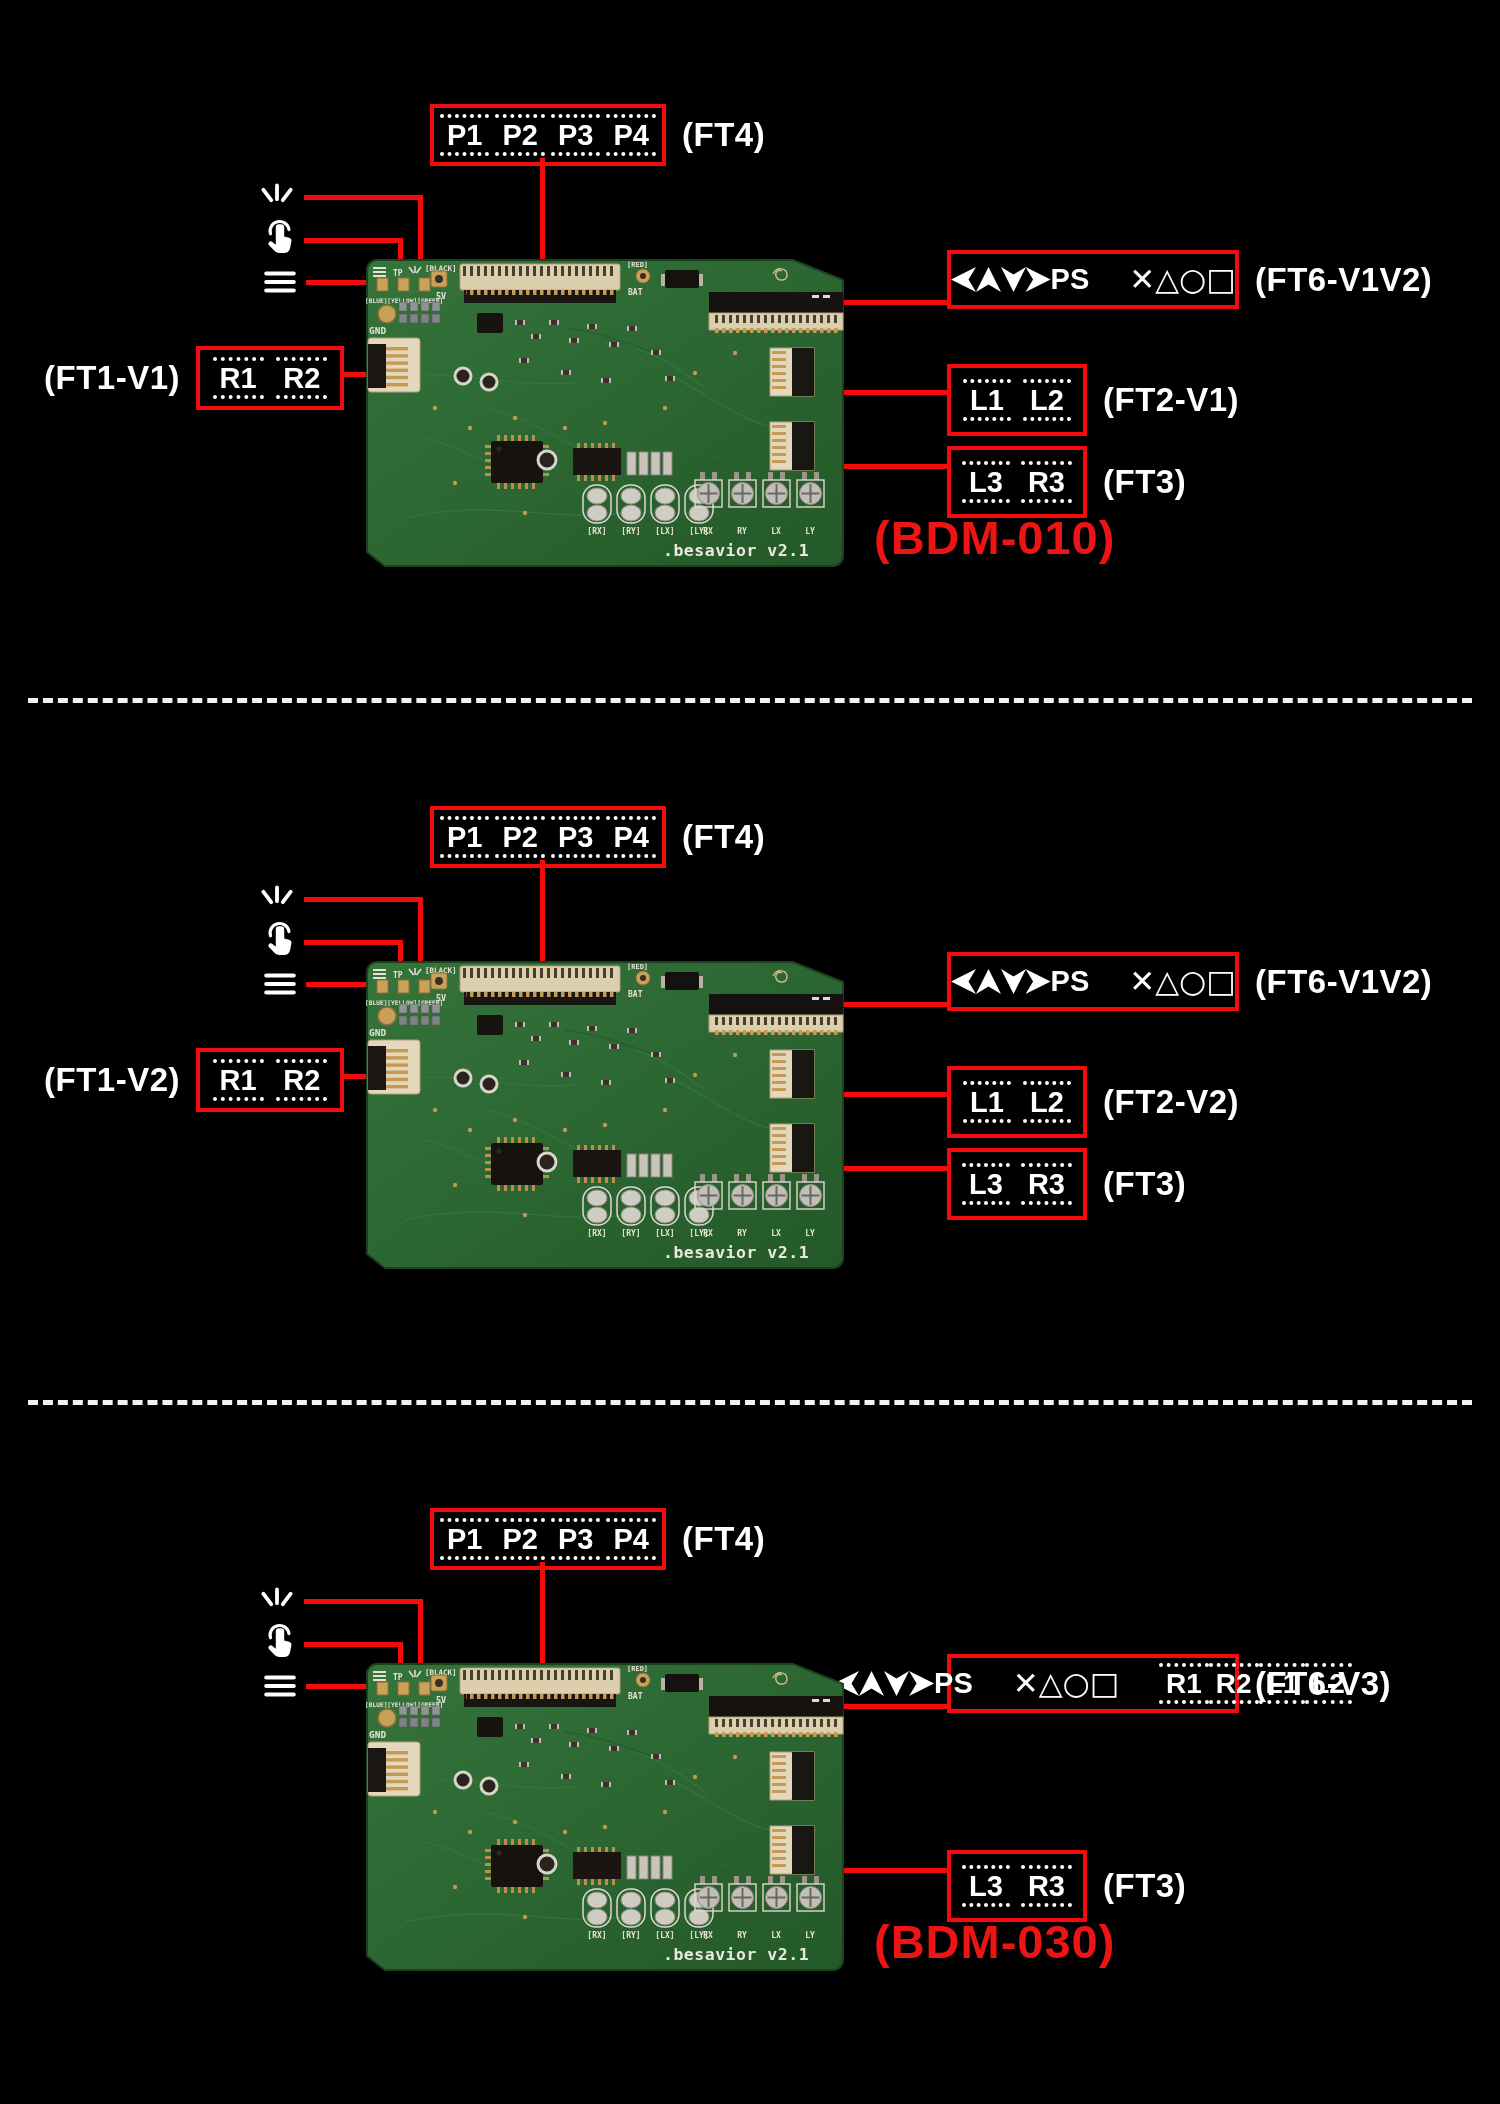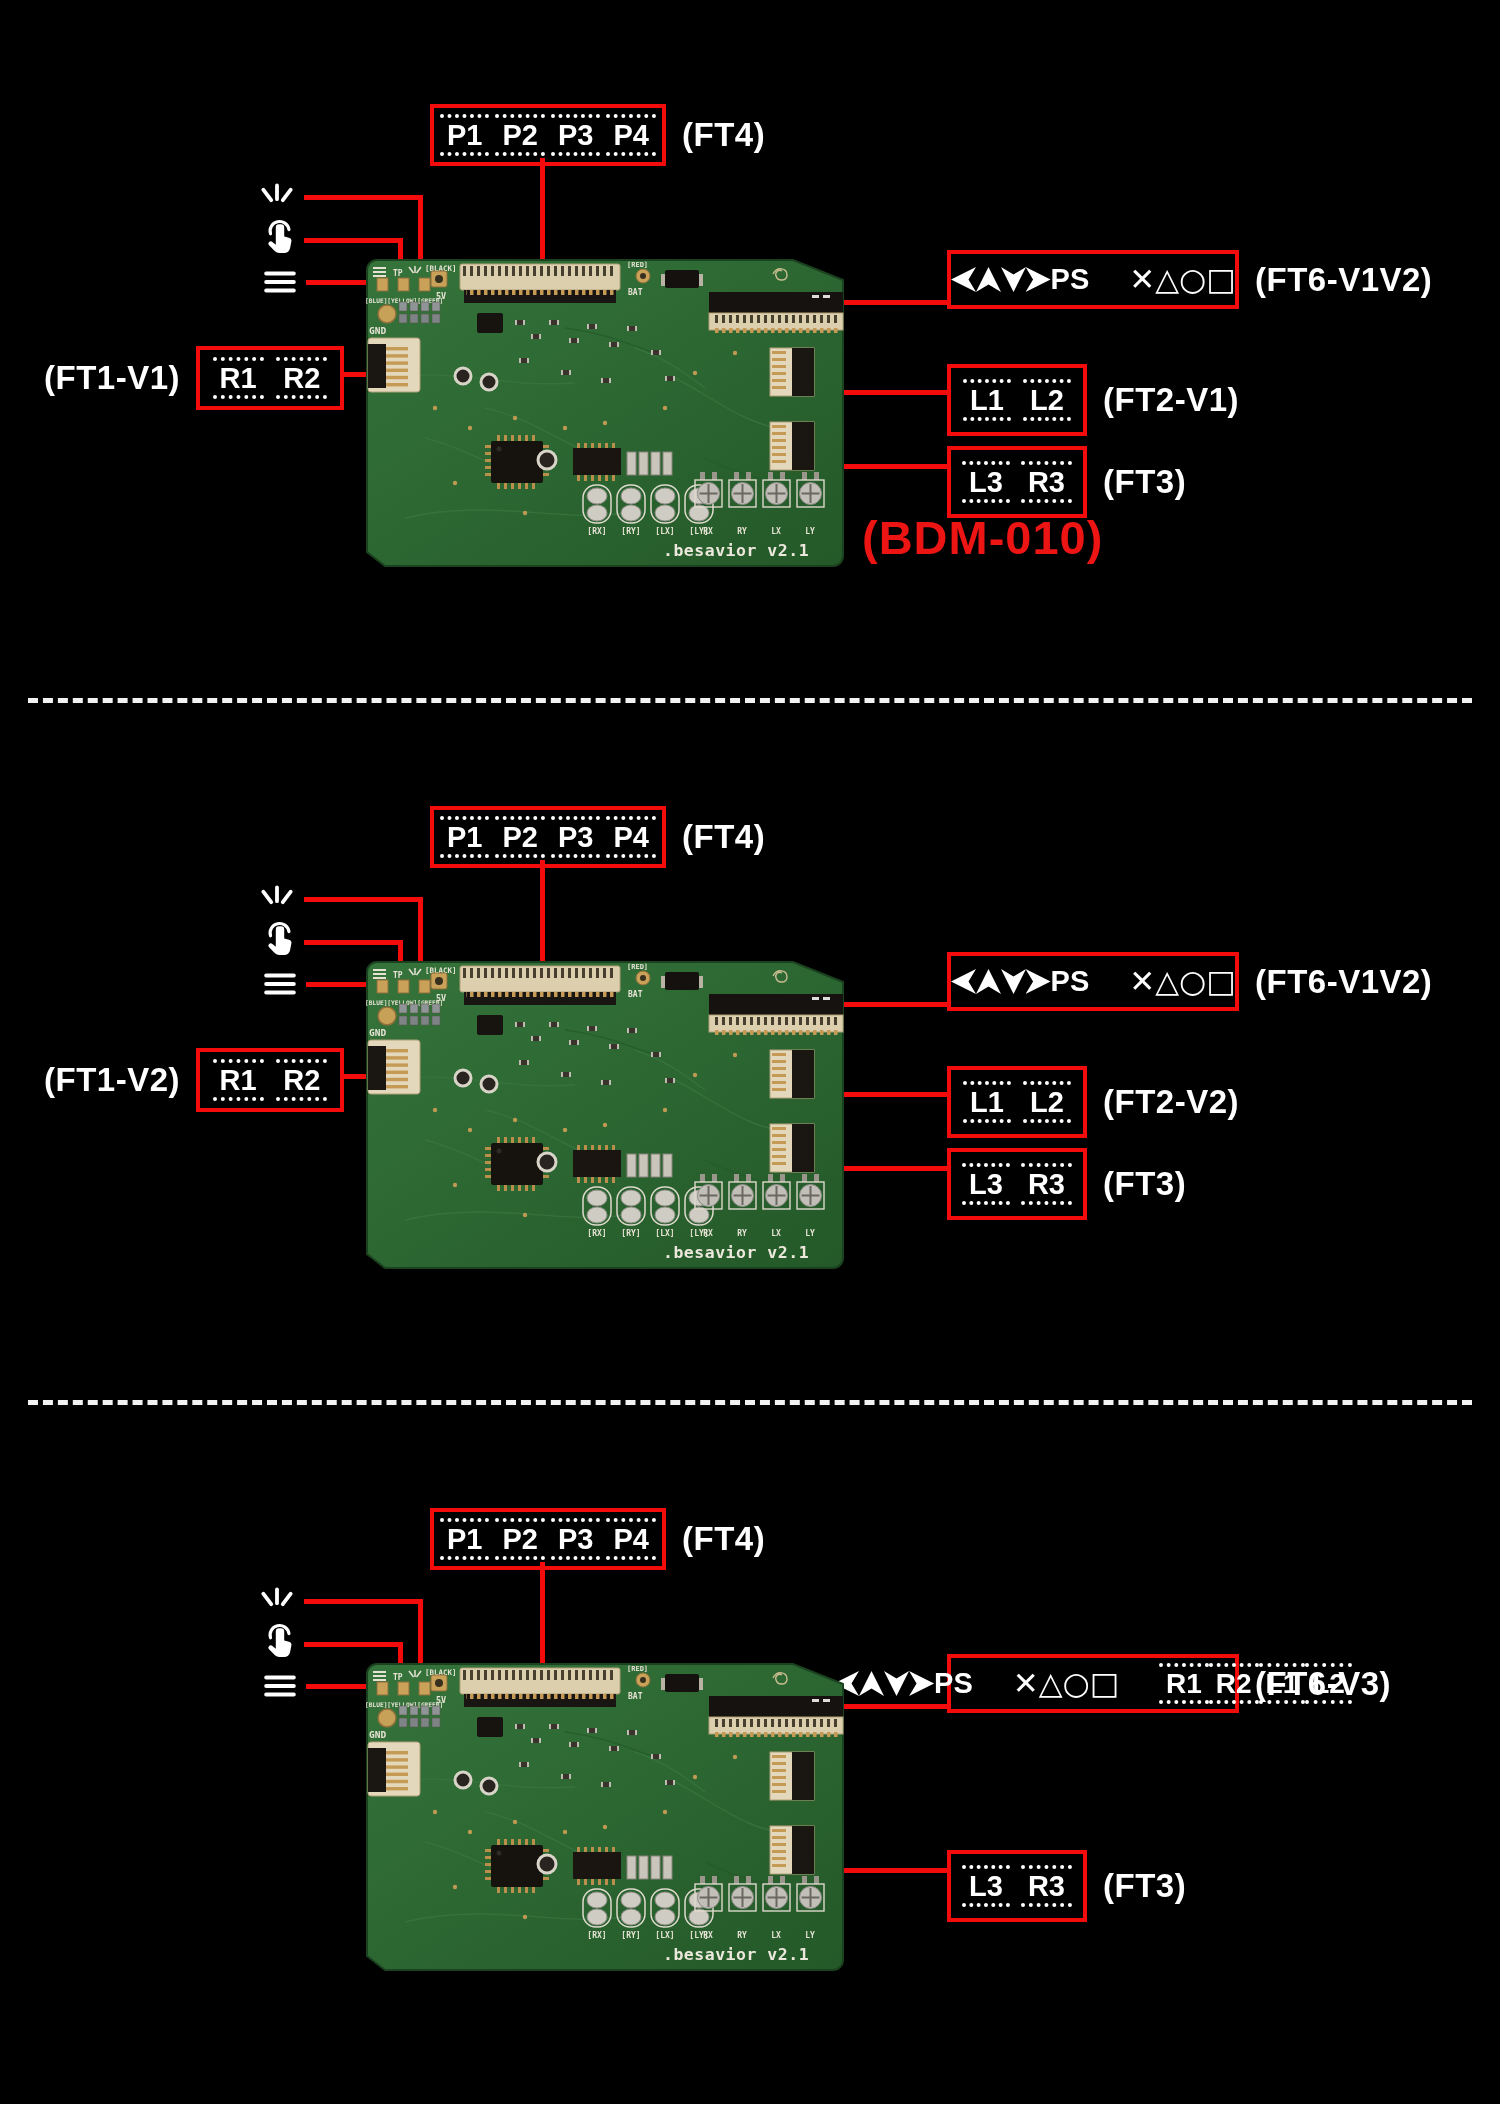--- a/index.html
+++ b/index.html
@@ -13,21 +13,21 @@
 
   
   .callout{position:absolute;display:flex;align-items:center;gap:16px;}
   .pinbox{border:4px solid #f40b0b;display:flex;justify-content:space-evenly;align-items:center;background:#000;}
   .box-ft4{width:228px;height:54px;}
   .box-ft1{width:140px;height:56px;}
   .box-ft2,.box-ft3{width:132px;height:64px;}
   .pin{color:#fff;font-size:29px;font-weight:700;letter-spacing:0px;
        border-top:4px dotted #fff;border-bottom:4px dotted #fff;padding:2px 7px;line-height:1.05;}
   .ftlabel{color:#fff;font-size:33px;font-weight:800;white-space:nowrap;letter-spacing:0.5px;}
-  .bdm{position:absolute;color:#ed1414;font-size:47px;font-weight:800;letter-spacing:1px;white-space:nowrap;}
+  .bdm{position:absolute;color:#ed1414;font-size:47px;font-weight:800;letter-spacing:1px;white-space:nowrap;margin-left:12px;}
 
   
   .ft6box{border:4px solid #f40b0b;width:284px;background:#000;display:flex;flex-direction:row;justify-content:center;}
   .symrow{display:flex;justify-content:space-between;align-items:center;height:51px;padding:0 20px;}
   .arr{width:25px;height:25px;background:#fff;display:inline-block;
        clip-path:polygon(0% 0%,100% 50%,0% 100%,30% 50%);}
   .arr-left{transform:rotate(180deg);}
   .arr-up{transform:rotate(-90deg);}
   .arr-down{transform:rotate(90deg);}
   .sym{color:#fff;font-family:"DejaVu Sans",sans-serif;font-size:31px;font-weight:400;line-height:1;}
@@ -925,20 +925,21 @@
     </div>
 
     <div class="callout" style="left:947px;top:446px;">
       <div class="pinbox box-ft3">
         <span class="pin">L3</span>
         <span class="pin">R3</span>
       </div>
       <span class="ftlabel">(FT3)</span>
     </div>
 
+    <div class="bdm" style="left:862px;top:510px;">(BDM-030)</div>
 
     <svg class="pcb" viewBox="0 0 480 310">
       <defs>
         <linearGradient id="gGreen" x1="0" y1="0" x2="1" y2="1">
           <stop offset="0" stop-color="#35743b"></stop>
               <stop offset="0.55" stop-color="#2b6531"></stop>
               <stop offset="1" stop-color="#245828"></stop>
         </linearGradient>
         <pattern id="ticksDark" width="7" height="10" patternUnits="userSpaceOnUse">
               <rect width="3" height="10" fill="#47402f"></rect>

